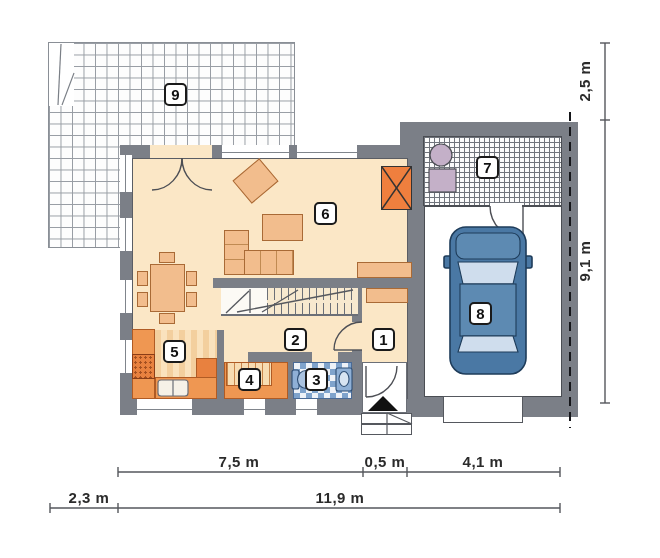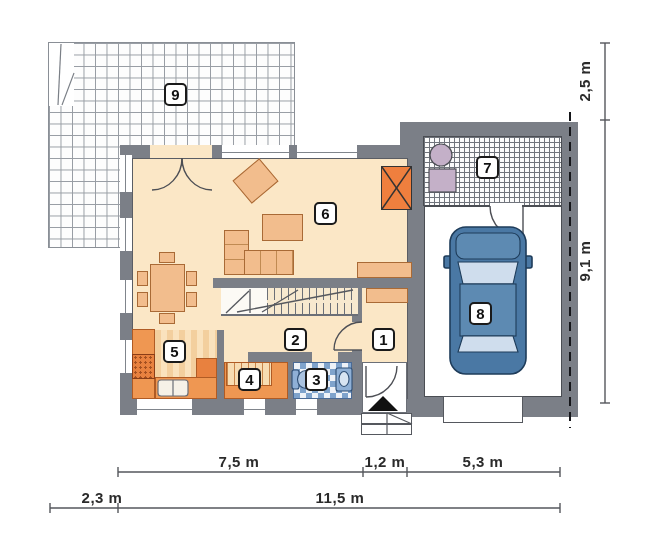--- a/index.html
+++ b/index.html
@@ -230,20 +230,20 @@
       <span>7</span>
     </div>
   <div class="abs rlabel" style="left:469px;top:302px;">
       <span>8</span>
     </div>
   <div class="abs rlabel" style="left:164px;top:83px;">
       <span>9</span>
     </div>
 
   <div class="abs dimtext" style="left:199px;top:453px;width:80px;">7,5 m</div>
-  <div class="abs dimtext" style="left:353px;top:453px;width:64px;">1,2 m</div>
-  <div class="abs dimtext" style="left:443px;top:453px;width:80px;">5,3 m</div>
-  <div class="abs dimtext" style="left:62px;top:489px;width:80px;">2,3 m</div>
-  <div class="abs dimtext" style="left:298px;top:489px;width:84px;">11,5 m</div>
+  <div class="abs dimtext" style="left:353px;top:453px;width:64px;">0,5 m</div>
+  <div class="abs dimtext" style="left:443px;top:453px;width:80px;">4,1 m</div>
+  <div class="abs dimtext" style="left:49px;top:489px;width:80px;">2,3 m</div>
+  <div class="abs dimtext" style="left:298px;top:489px;width:84px;">11,9 m</div>
   <div class="abs dimtext vdim" style="left:556px;top:71px;width:60px;height:20px;">2,5 m</div>
   <div class="abs dimtext vdim" style="left:556px;top:251px;width:60px;height:20px;">9,1 m</div>
 
 </div>
 
 </body></html>

